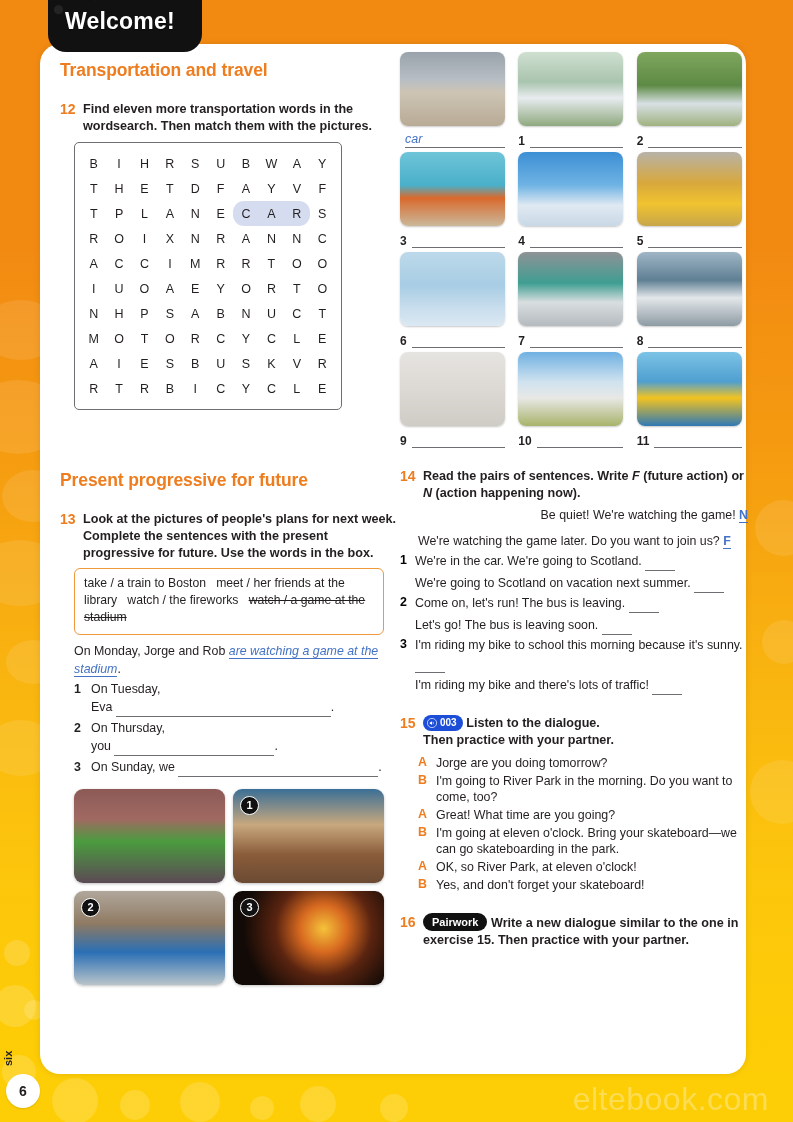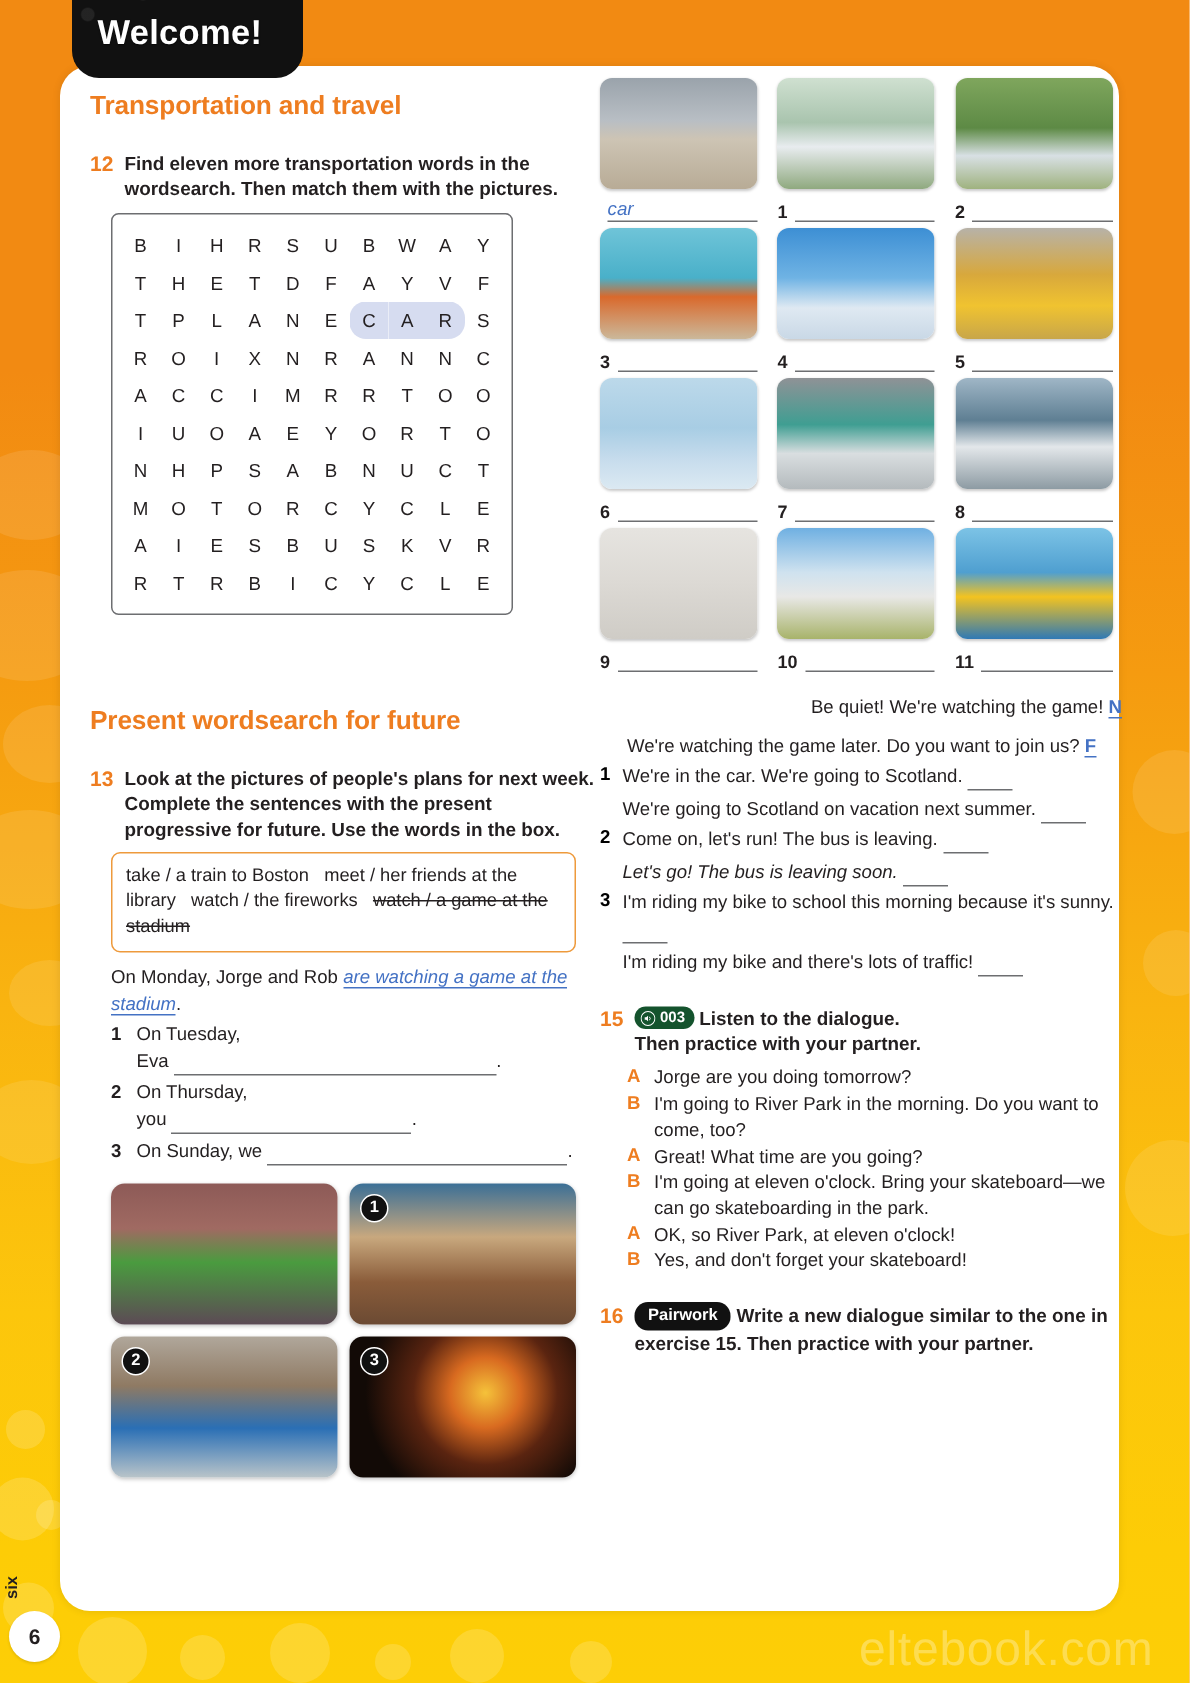--- a/index.html
+++ b/index.html
@@ -126,21 +126,21 @@
 
   
   .body-txt { font-size:12.4px; color:#231F20; line-height:1.45; }
   .ind { margin-left:18px; }
   .ans-blue { color:#4472C4; font-weight:bold; border-bottom:1px solid #4472C4; }
   .num-row { display:flex; gap:5px; margin-top:2px; }
   .num-row .nn { font-weight:bold; min-width:10px; font-size:12.4px; }
 
   .audio-badge {
     display:inline-flex; align-items:center; gap:3px;
-    background:#14532d; color:#fff; border-radius:9px;
+    background:#1d4ed8; color:#fff; border-radius:9px;
     padding:1px 6px 1px 4px; font-size:10px; font-weight:bold;
     vertical-align:middle; position:relative; top:-1px;
   }
   .pairwork-badge {
     display:inline-block; background:#111; color:#fff;
     border-radius:9px; padding:2px 9px; font-size:11px; font-weight:bold;
     vertical-align:middle; position:relative; top:-1px;
   }
   .dlg { display:flex; gap:7px; margin-top:1px; }
   .dlg .spk { color:#EE7D20; font-weight:bold; font-size:12.4px; min-width:11px; }
@@ -329,21 +329,21 @@
             <td>Y</td>
             <td>C</td>
             <td>L</td>
             <td>E</td>
           </tr>
         </tbody>
       </table>
   </div>
 
   <div style="margin-top:60px;">
-    <h2 class="section">Present wordsearch for future</h2>
+    <h2 class="section">Present progressive for future</h2>
 
     <div class="ex">
       <div class="ex-num">13</div>
       <div class="ex-body">Look at the pictures of people's plans for next week. Complete the sentences with the present progressive for future. Use the words in the box.</div>
     </div>
 
     <div id="wordbox"><span>take / a train to Boston</span>&nbsp;&nbsp; <span>meet / her friends at the library</span>&nbsp;&nbsp; <span>watch / the fireworks</span>&nbsp;&nbsp; <span class="strike">watch / a game at the stadium</span></div>
 
     <div class="sent-block">
       <div>
@@ -495,20 +495,26 @@
           <div class="ph" style="background: linear-gradient(rgb(124, 195, 230) 0%, rgb(79, 159, 208) 40%, rgb(243, 195, 32) 62%, rgb(47, 121, 181) 100%);"></div>
         </div>
         <div class="pic-label">
           <span class="n">11</span>
           <span class="line"></span>
         </div>
       </div>
     </div>
 
   <div style="margin-top:15px;">
+    <div class="ex">
+      <div class="ex-num">14</div>
+      <div class="ex-body">
+        <span>Read the pairs of sentences. Write </span><i>F</i><span> (future action) or </span><i>N</i><span> (action happening now).</span>
+      </div>
+    </div>
 
     <div class="body-txt ind" style="margin-top:3px;text-align:right;">
       <span>Be quiet! We're watching the game!</span>
       <span class="ans-blue">N</span>
     </div>
     <div class="body-txt ind" style="margin-top:8px;">
       <span>We're watching the game later. Do you want to join us?</span>
       <span class="ans-blue">F</span>
     </div>
 
@@ -517,21 +523,21 @@
           <span class="nn">1</span>
           <div class="body-txt">
             <div style="margin-top: 0px;"><span>We're in the car. We're going to Scotland. </span><span class="blank-line" style="width: 30px;"></span></div>
             <div style="margin-top: 4px;"><span>We're going to Scotland on vacation next summer. </span><span class="blank-line" style="width: 30px;"></span></div>
           </div>
         </div>
         <div class="num-row">
           <span class="nn">2</span>
           <div class="body-txt">
             <div style="margin-top: 0px;"><span>Come on, let's run! The bus is leaving. </span><span class="blank-line" style="width: 30px;"></span></div>
-            <div style="margin-top: 4px; font-style: italic;"><span>Let's go! The bus is leaving soon. </span><span class="blank-line" style="width: 30px;"></span></div>
+            <div style="margin-top: 4px;"><span>Let's go! The bus is leaving soon. </span><span class="blank-line" style="width: 30px;"></span></div>
           </div>
         </div>
         <div class="num-row">
           <span class="nn">3</span>
           <div class="body-txt">
             <div style="margin-top: 0px;"><span>I'm riding my bike to school this morning because it's sunny. </span><span class="blank-line" style="width: 30px;"></span></div>
             <div style="margin-top: 4px;"><span>I'm riding my bike and there's lots of traffic! </span><span class="blank-line" style="width: 30px;"></span></div>
           </div>
         </div>
       </div>

